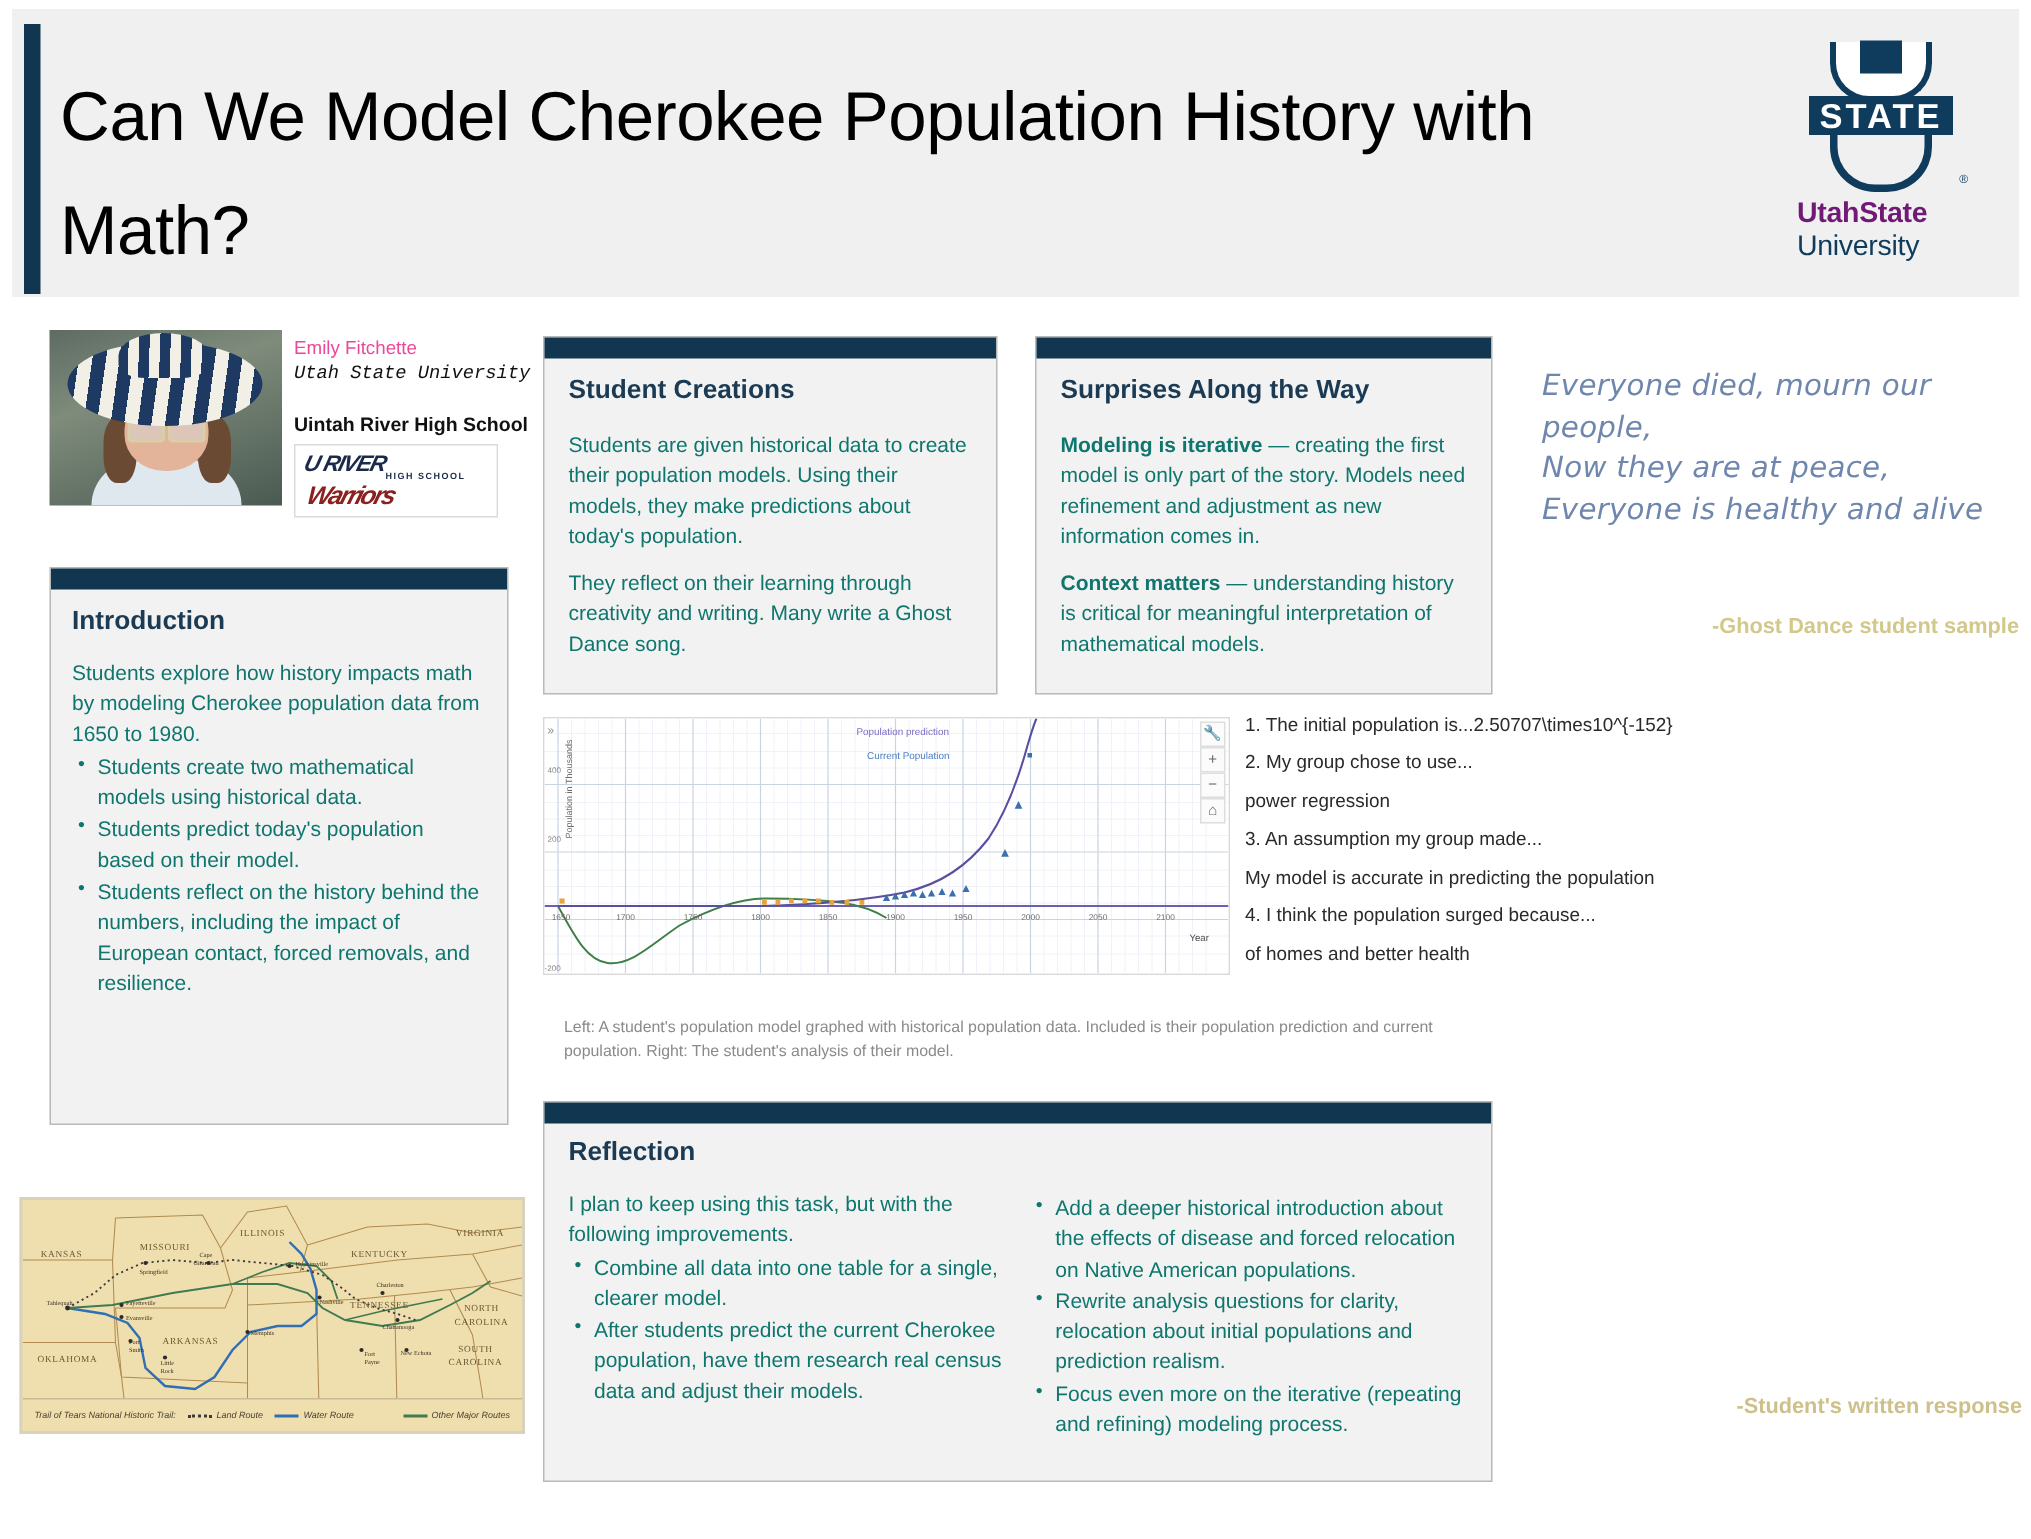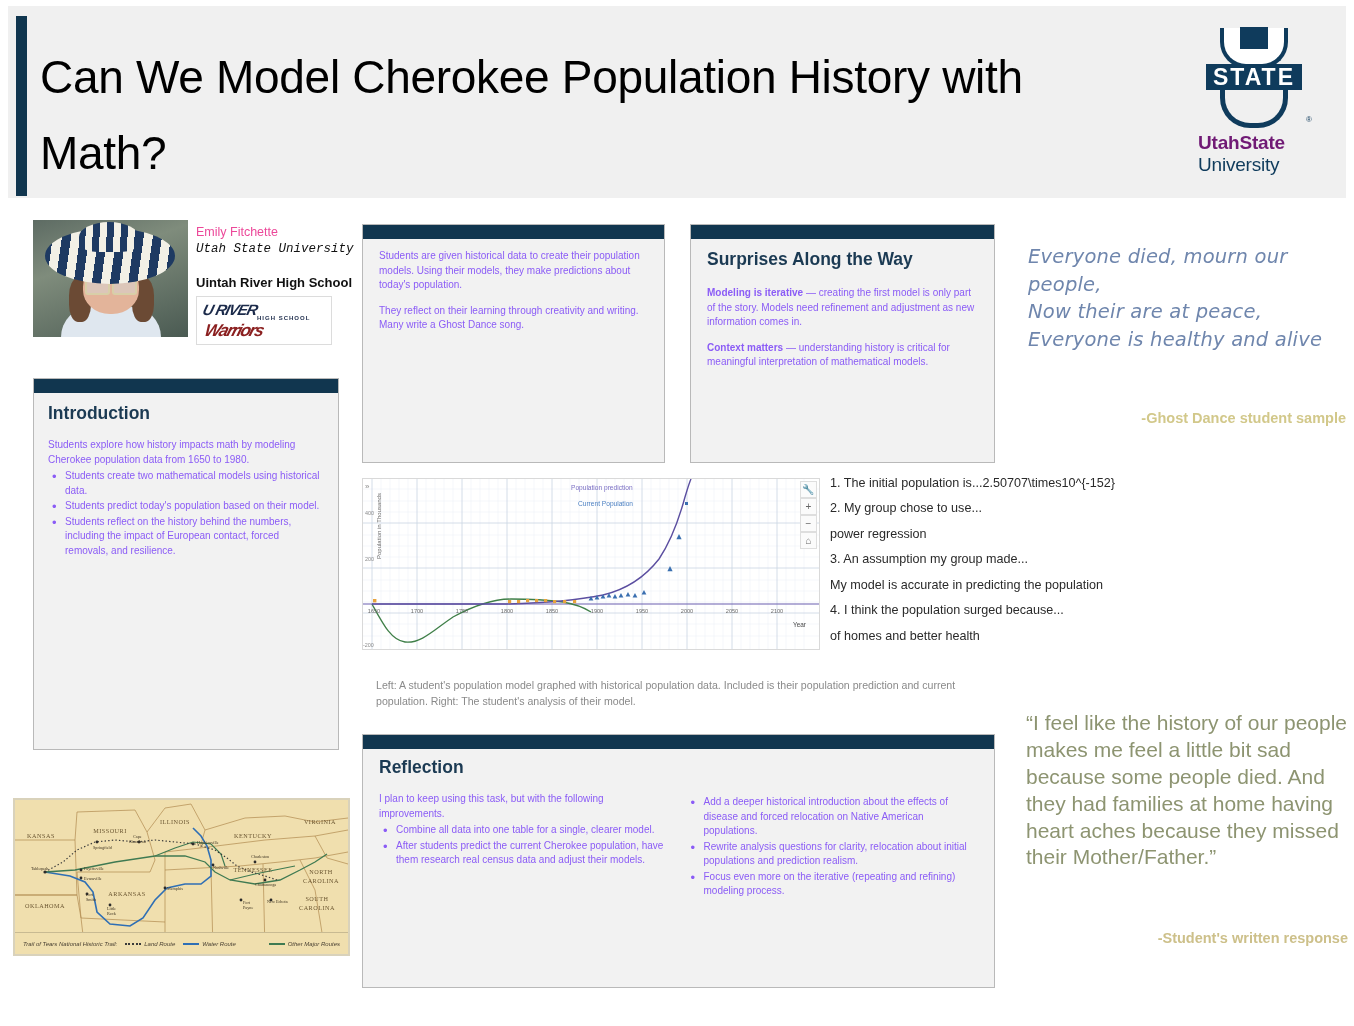--- a/index.html
+++ b/index.html
@@ -113,21 +113,21 @@
     color:#8b2020; letter-spacing:-1.5px; transform: skewX(-16deg);
   }
 
   
   .card { position: absolute; background: #f2f2f2; border: 1px solid #b9b9b9; }
   .card-bar { position:absolute; left:0; top:0; height: 14px; width: 100%; background:#11364f; }
   .card-title {
     font-size: 17.5px; font-weight: 700; color:#1b3a53;
     font-family:"Liberation Sans", sans-serif;
   }
-  .card-body { font-size: 10px; line-height: 1.45; color:#8b5cf6; }
+  .card-body { font-size: 14px; line-height: 1.45; color:#0f766e; }
   .card-body p { margin-bottom: 11px; }
   .card-body ul { list-style: none; margin-top: 2px; }
   .card-body li { position: relative; padding-left: 17px; margin-bottom: 1px; }
   .card-body li:before {
     content:"•"; position:absolute; left: 4px; top: -1px; font-size: 13px;
   }
 
   
   #introduction { left: 33px; top: 378px; width: 306px; height: 372px; }
   #introduction .inner { padding: 24px 14px 10px 14px; }
@@ -258,20 +258,21 @@
           <li>Students predict today's population based on their model.</li>
           <li>Students reflect on the history behind the numbers, including the impact of European contact, forced removals, and resilience.</li>
         </ul>
       </div>
     </div>
   </div>
 
   <div class="card" id="student-creations">
     <div class="card-bar"></div>
     <div class="inner">
+      <span class="card-title">Student Creations</span>
       <div class="card-body">
         <p>Students are given historical data to create their population models. Using their models, they make predictions about today's population.</p>
         <p>They reflect on their learning through creativity and writing. Many write a Ghost Dance song.</p>
       </div>
     </div>
   </div>
 
   <div class="card" id="surprises">
     <div class="card-bar"></div>
     <div class="inner">
@@ -456,25 +457,24 @@
             <li>Add a deeper historical introduction about the effects of disease and forced relocation on Native American populations.</li>
             <li>Rewrite analysis questions for clarity, relocation about initial populations and prediction realism.</li>
             <li> Focus even more on the iterative (repeating and refining) modeling process.</li>
           </ul>
         </div>
       </div>
     </div>
   </div>
 
   <div class="quote-ghost" style="white-space: pre-line;">Everyone died, mourn our people,
-Now their are at peace,
+Now they are at peace,
 Everyone is healthy and alive</div>
   <div class="quote-ghost-attr">-Ghost Dance student sample</div>
 
-  <div class="quote-student">“I feel like the history of our people makes me feel a little bit sad because some people died. And they had families at home having heart aches because they missed their Mother/Father.”</div>
   <div class="quote-student-attr">-Student's written response</div>
 
   <div class="map-fig">
     <svg width="333" height="154" viewBox="0 0 333 154" style="display:block;">
       <rect x="0" y="0" width="333" height="154" fill="#f0dfae"></rect>
 
       <g stroke="#b08a4f" stroke-width="0.7" fill="none">
         <path d="M0,40 L60,40 L62,95 L0,95"></path>
         <path d="M60,40 L62,12 L120,10 L132,32 L140,60 L135,72 L62,72"></path>
         <path d="M132,32 L150,8 L176,4 L190,30 L185,48 L150,52"></path>

